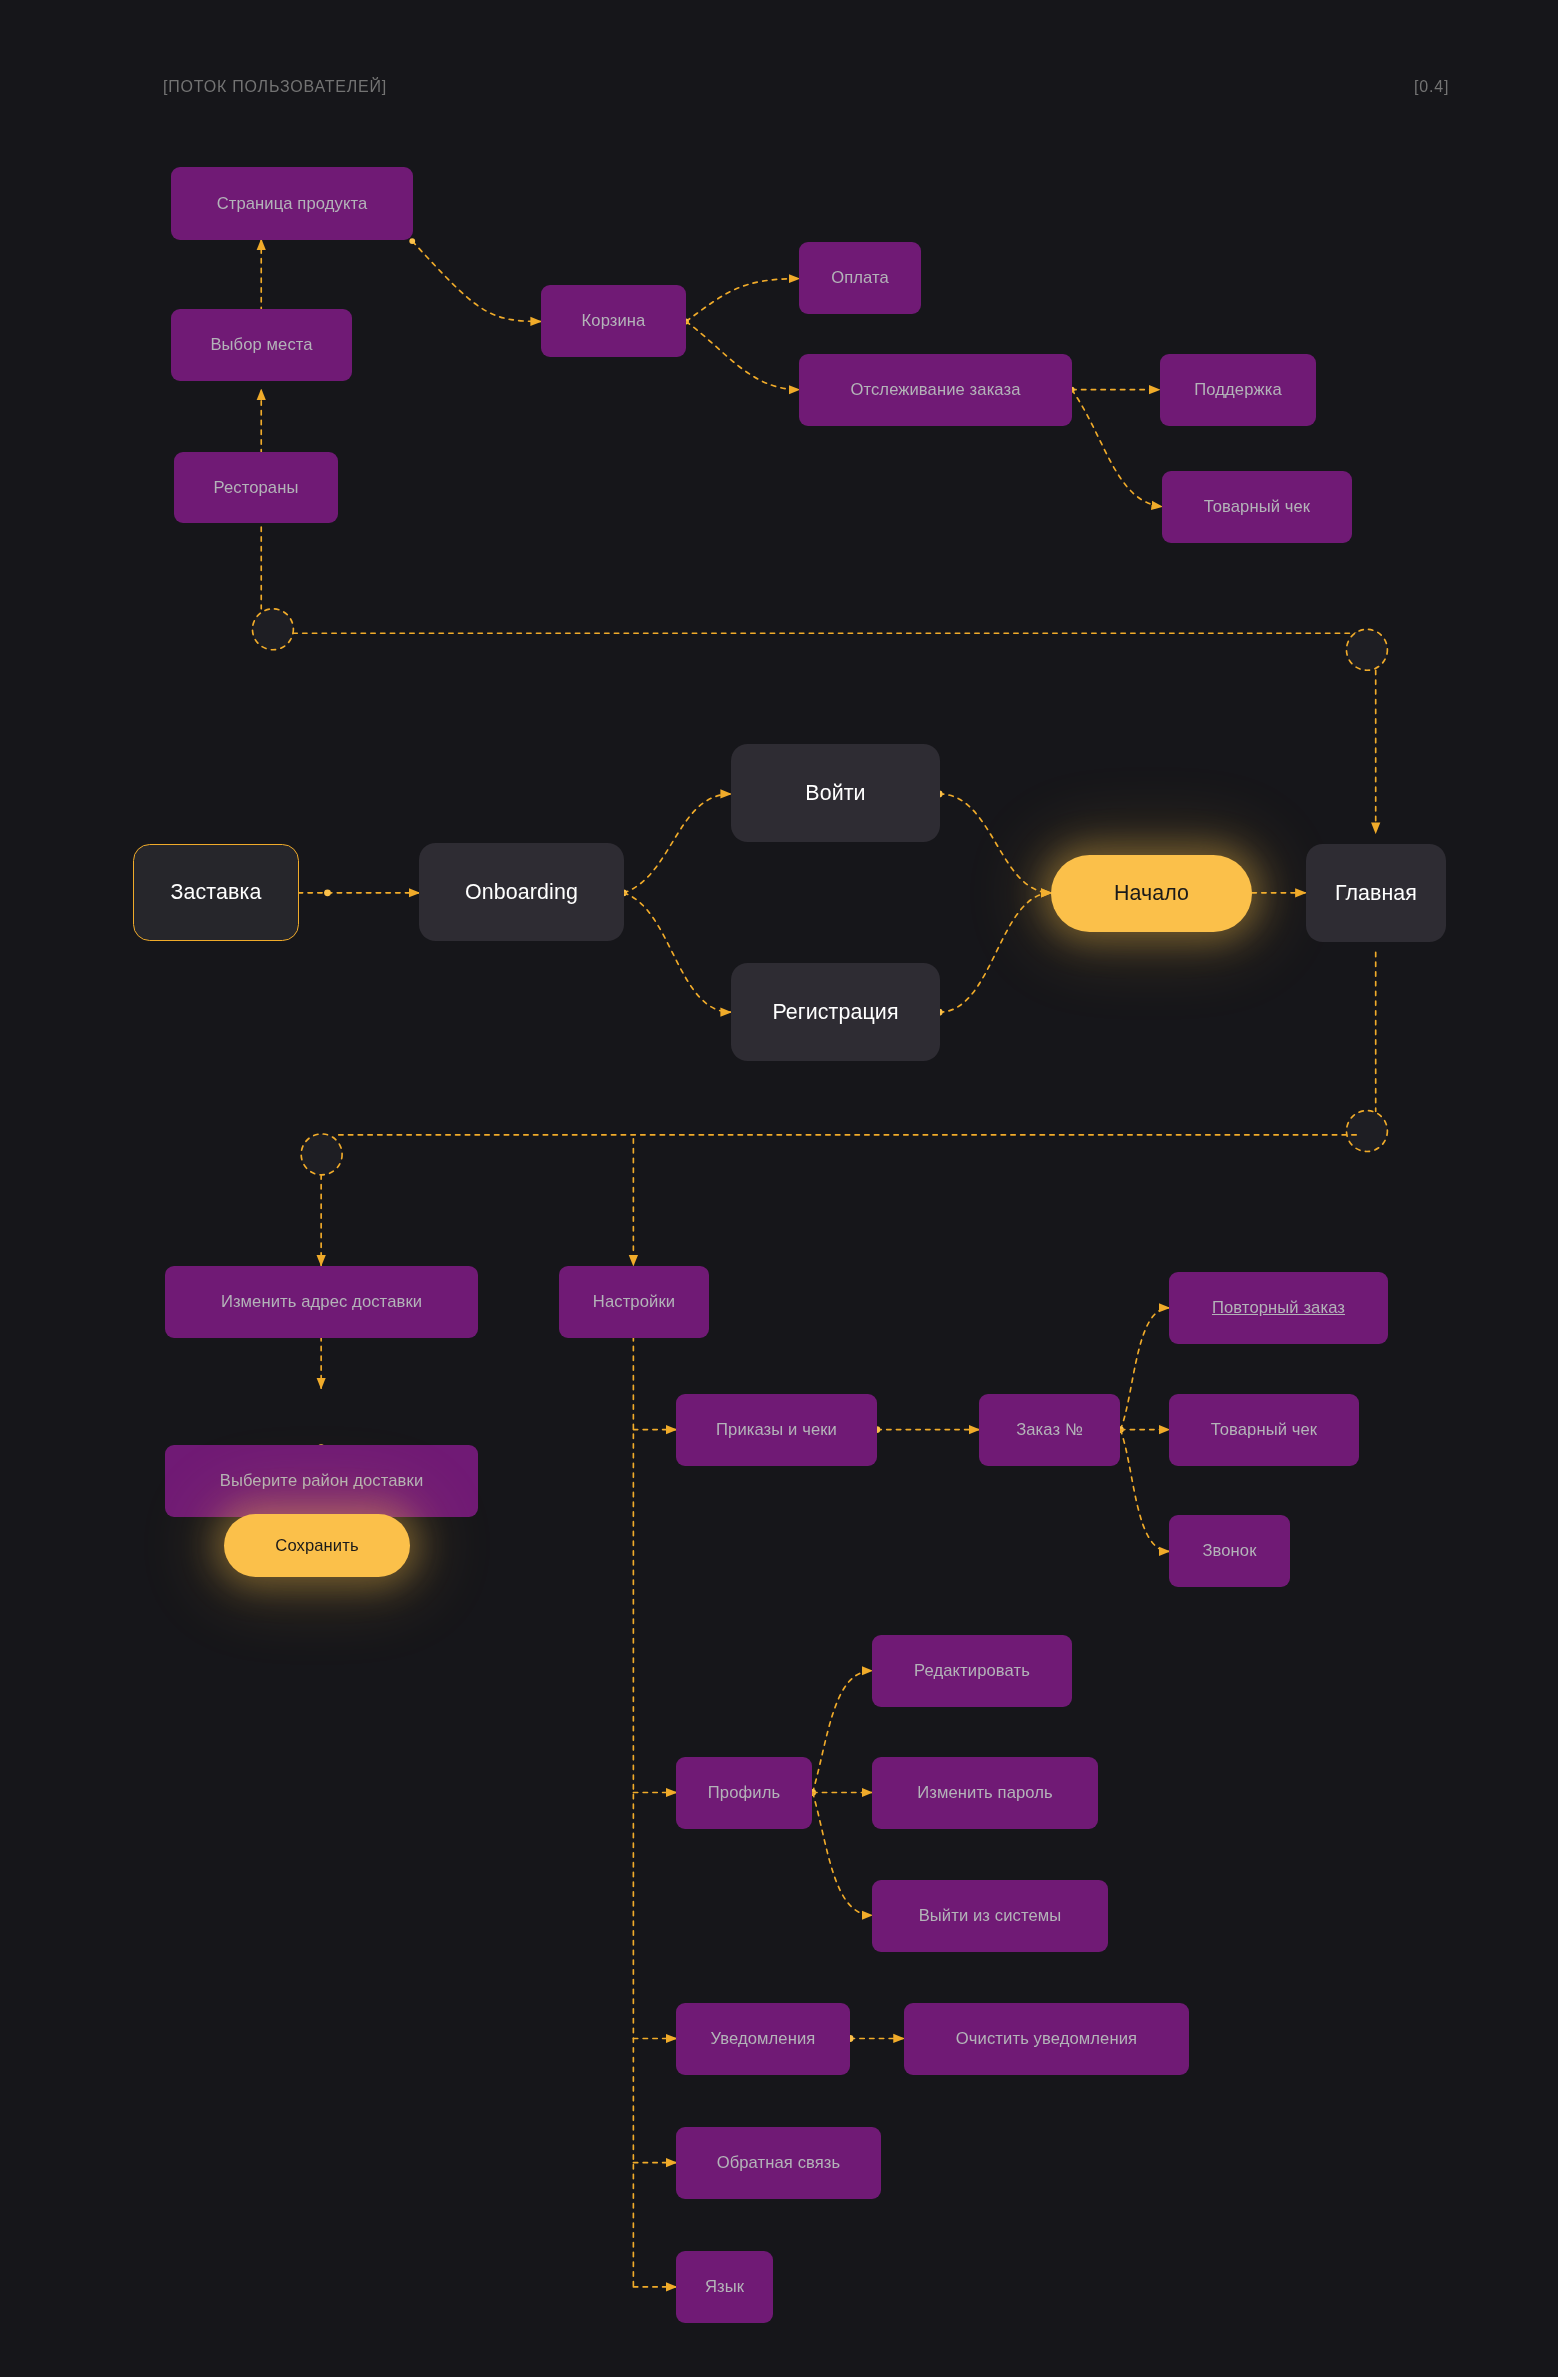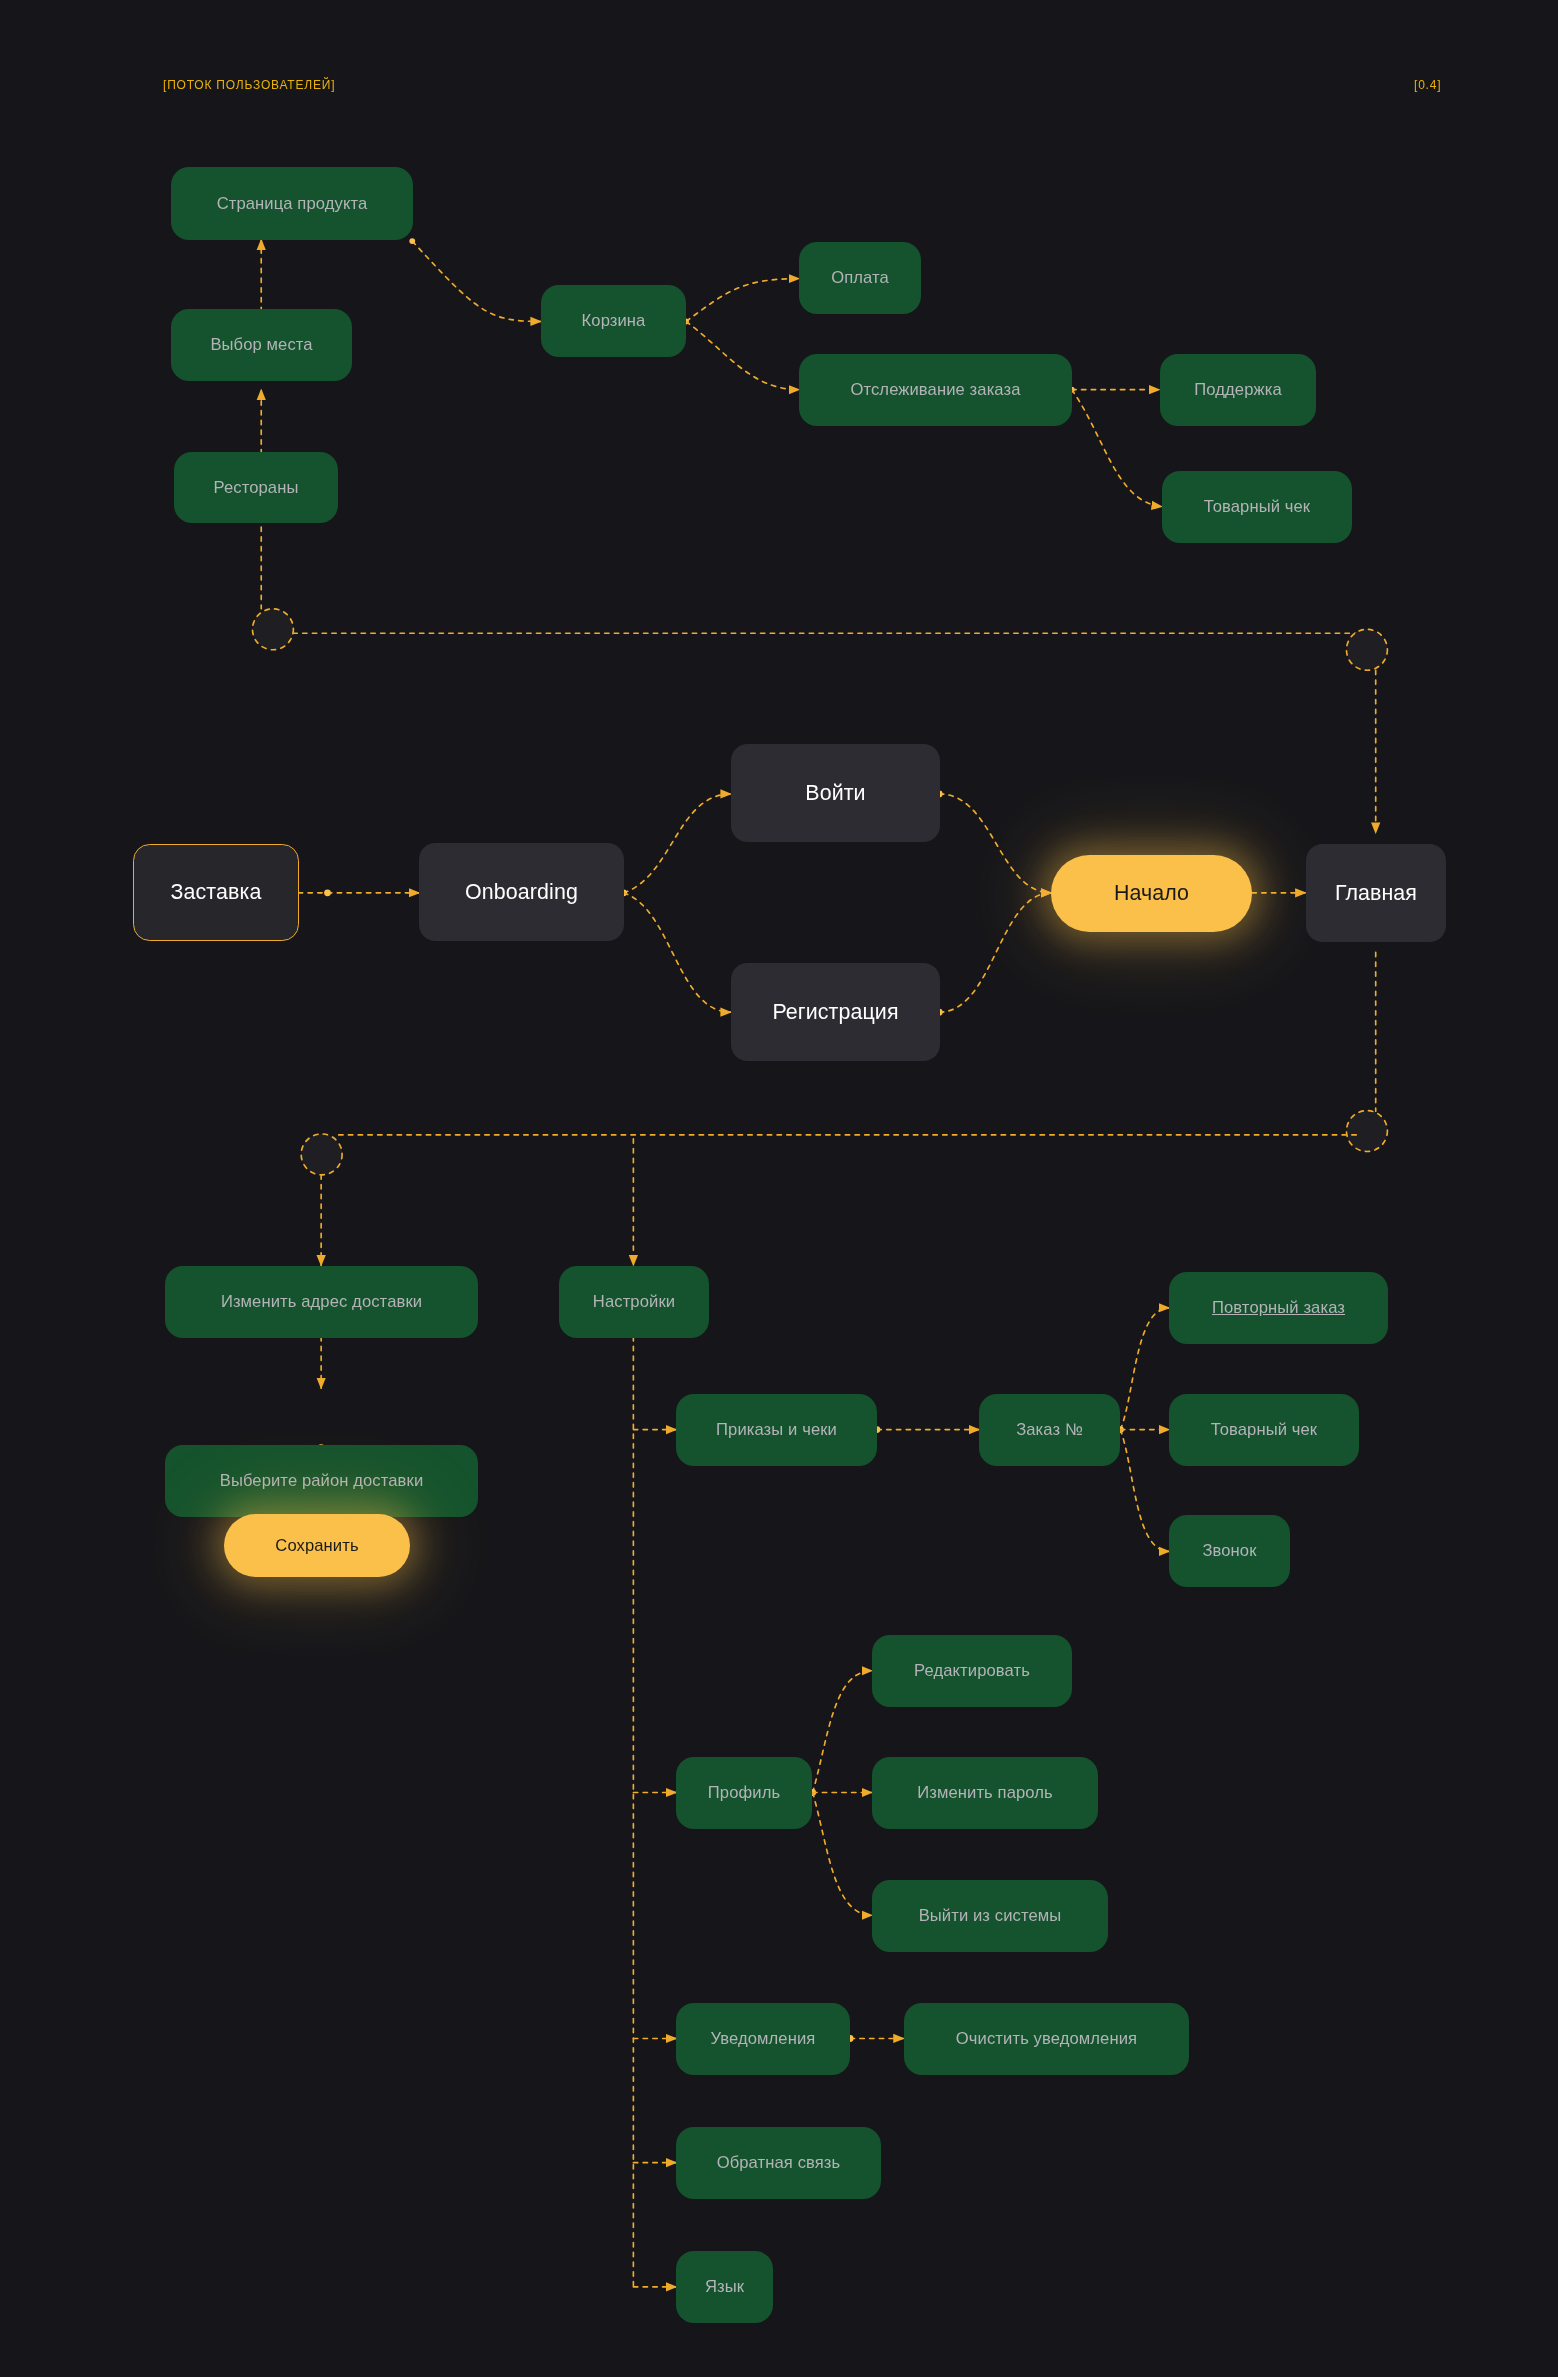--- a/index.html
+++ b/index.html
@@ -8,38 +8,38 @@
     background:#16161a;
     font-family:"Liberation Sans","DejaVu Sans",sans-serif;
     overflow:hidden;
     position:relative;
   }
   #stage{position:absolute;left:0;top:0;width:1559px;height:2377px;}
 
   
   .hdr{
     position:absolute;top:78px;
-    font-size:12px;letter-spacing:0.8px;
-    color:#eab308;font-weight:400;
+    font-size:16px;letter-spacing:0.8px;
+    color:#737373;font-weight:400;
     white-space:nowrap;
     padding-left:30px;
   }
   .hdr.left{left:133px;}
   .hdr.right{left:1384px;}
 
   
   #edges{position:absolute;left:0;top:0;width:1559px;height:2377px;pointer-events:none;}
 
   
   .node{
     position:absolute;
     box-sizing:border-box;
     display:flex;align-items:center;justify-content:center;
-    border-radius:18px;
-    background:#14532d;
+    border-radius:9px;
+    background:#701a75;
     color:#b3b3b8;
     font-size:16.6px;
     font-weight:400;
     white-space:nowrap;
     letter-spacing:0.1px;
   }
   .node.screen{
     background:#2e2c33;
     color:#ffffff;
     font-size:21.4px;

